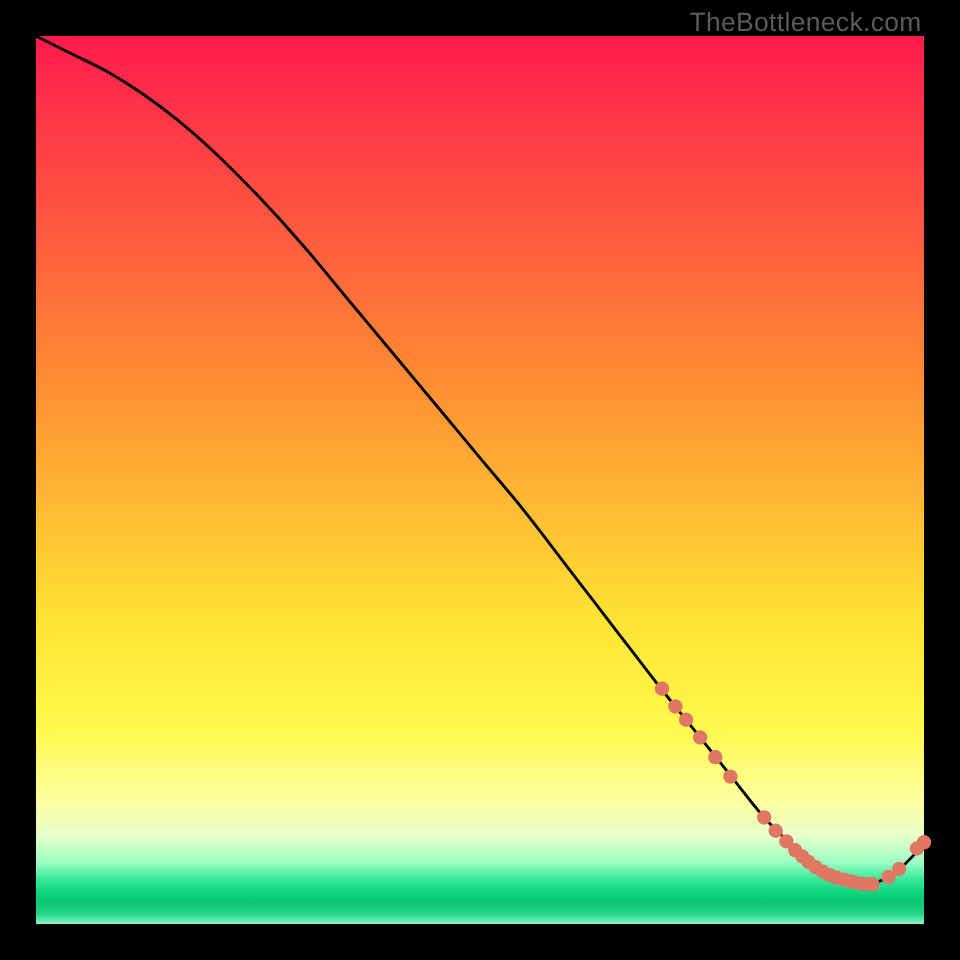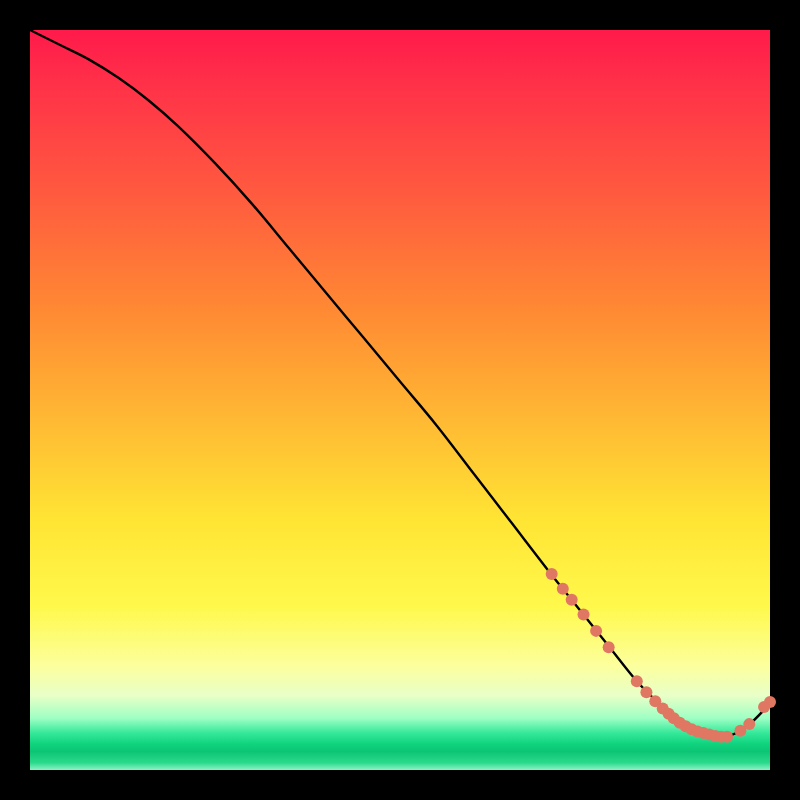--- a/index.html
+++ b/index.html
@@ -59,20 +59,21 @@
     top: 0;
     width: 740px;
     height: 740px;
     overflow: visible;
   }
 </style>
 </head>
 <body>
 
 <div class="frame">
+  <div class="watermark">TheBottleneck.com</div>
 
   <div class="plot-area">
     <svg class="curve" viewBox="0 0 740 740" preserveAspectRatio="none">
       <path id="curve-path" fill="none" stroke="#000000" stroke-width="2.4" stroke-linecap="round" stroke-linejoin="round" d="M 0.00 0.00 C 5.43 2.71, 18.75 9.37, 29.60 14.80 C 40.45 20.23, 48.35 23.50, 59.20 29.60 C 70.05 35.70, 77.95 40.64, 88.80 48.10 C 99.65 55.56, 107.55 61.48, 118.40 70.30 C 129.25 79.12, 135.79 84.67, 148.00 96.20 C 160.21 107.73, 171.43 118.96, 185.00 133.20 C 198.57 147.45, 208.43 158.30, 222.00 173.90 C 235.57 189.50, 245.43 202.02, 259.00 218.30 C 272.57 234.58, 282.43 246.42, 296.00 262.70 C 309.57 278.98, 319.43 290.82, 333.00 307.10 C 346.57 323.38, 356.43 335.22, 370.00 351.50 C 383.57 367.78, 393.43 378.94, 407.00 395.90 C 420.57 412.86, 430.43 426.36, 444.00 444.00 C 457.57 461.64, 467.43 474.46, 481.00 492.10 C 494.57 509.74, 505.79 524.60, 518.00 540.20 C 530.21 555.80, 536.75 563.63, 547.60 577.20 C 558.45 590.77, 566.35 600.63, 577.20 614.20 C 588.05 627.77, 597.30 640.35, 606.80 651.20 C 616.30 662.05, 620.86 665.94, 629.00 673.40 C 637.14 680.86, 643.06 686.47, 651.20 691.90 C 659.34 697.33, 665.26 700.29, 673.40 703.00 C 681.54 705.71, 687.46 708.06, 695.60 706.70 C 703.74 705.34, 709.66 701.71, 717.80 695.60 C 725.94 689.50, 735.93 677.47, 740.00 673.40"></path>
       <g id="dots-group">
           <circle cx="521.70" cy="543.90" r="6" fill="#e07763"></circle>
           <circle cx="532.80" cy="558.70" r="6" fill="#e07763"></circle>
           <circle cx="541.68" cy="569.80" r="6" fill="#e07763"></circle>
           <circle cx="553.52" cy="584.60" r="6" fill="#e07763"></circle>
           <circle cx="566.10" cy="600.88" r="6" fill="#e07763"></circle>

